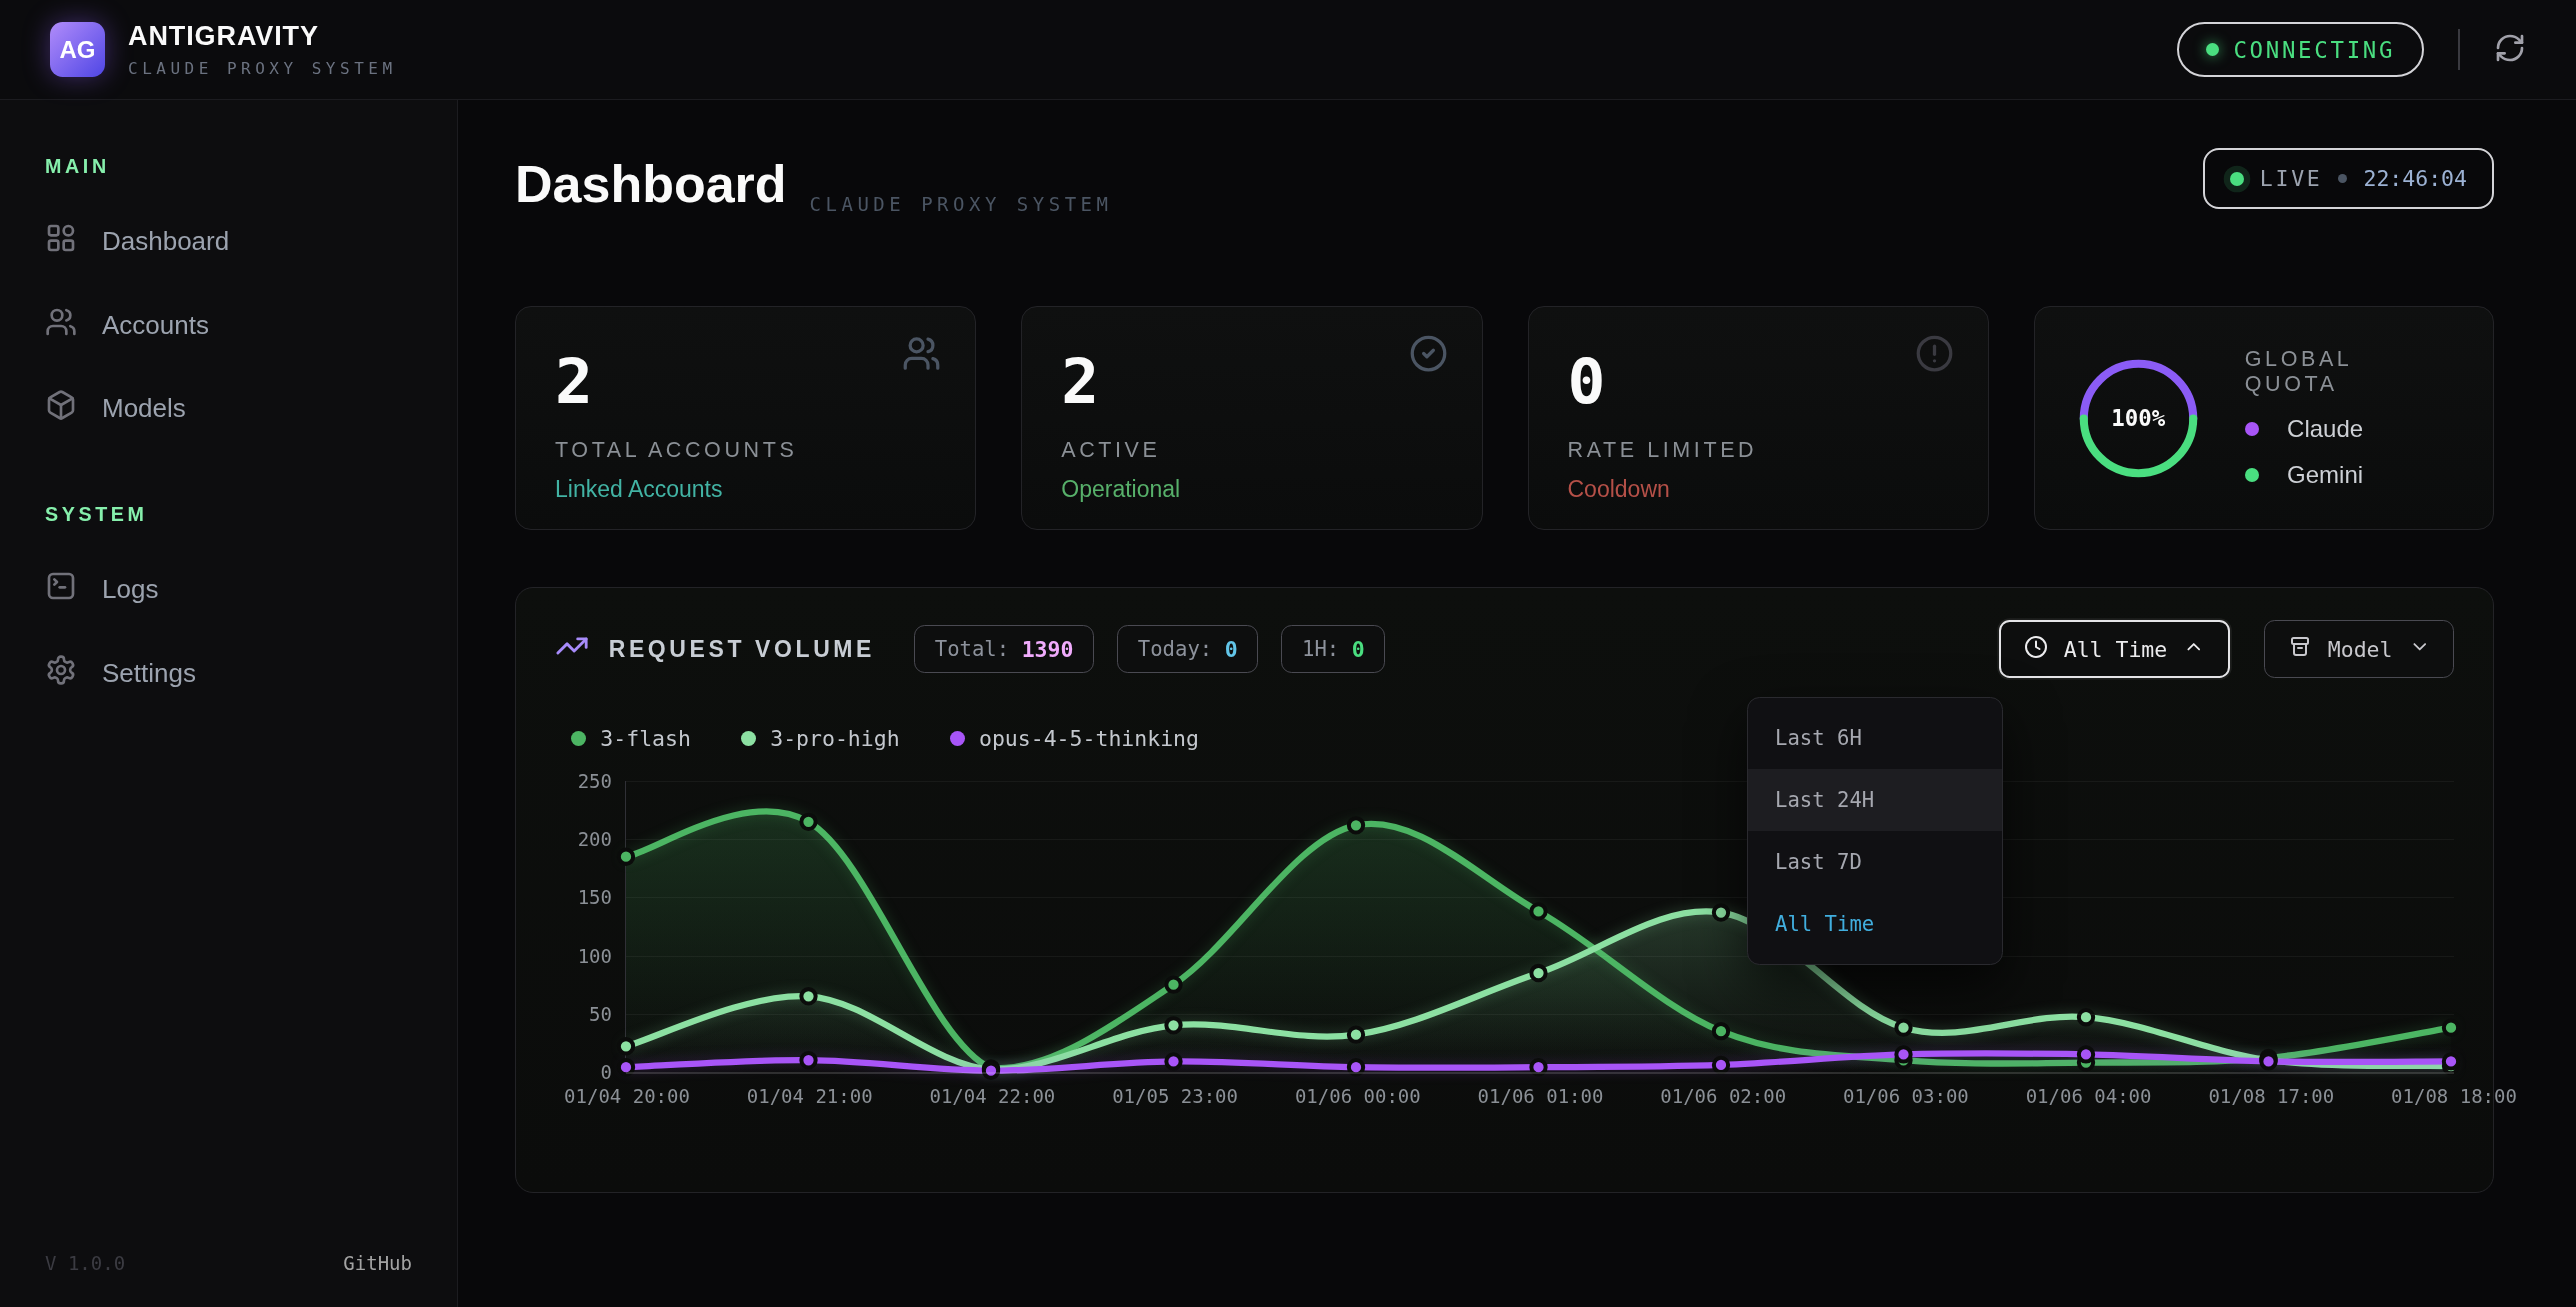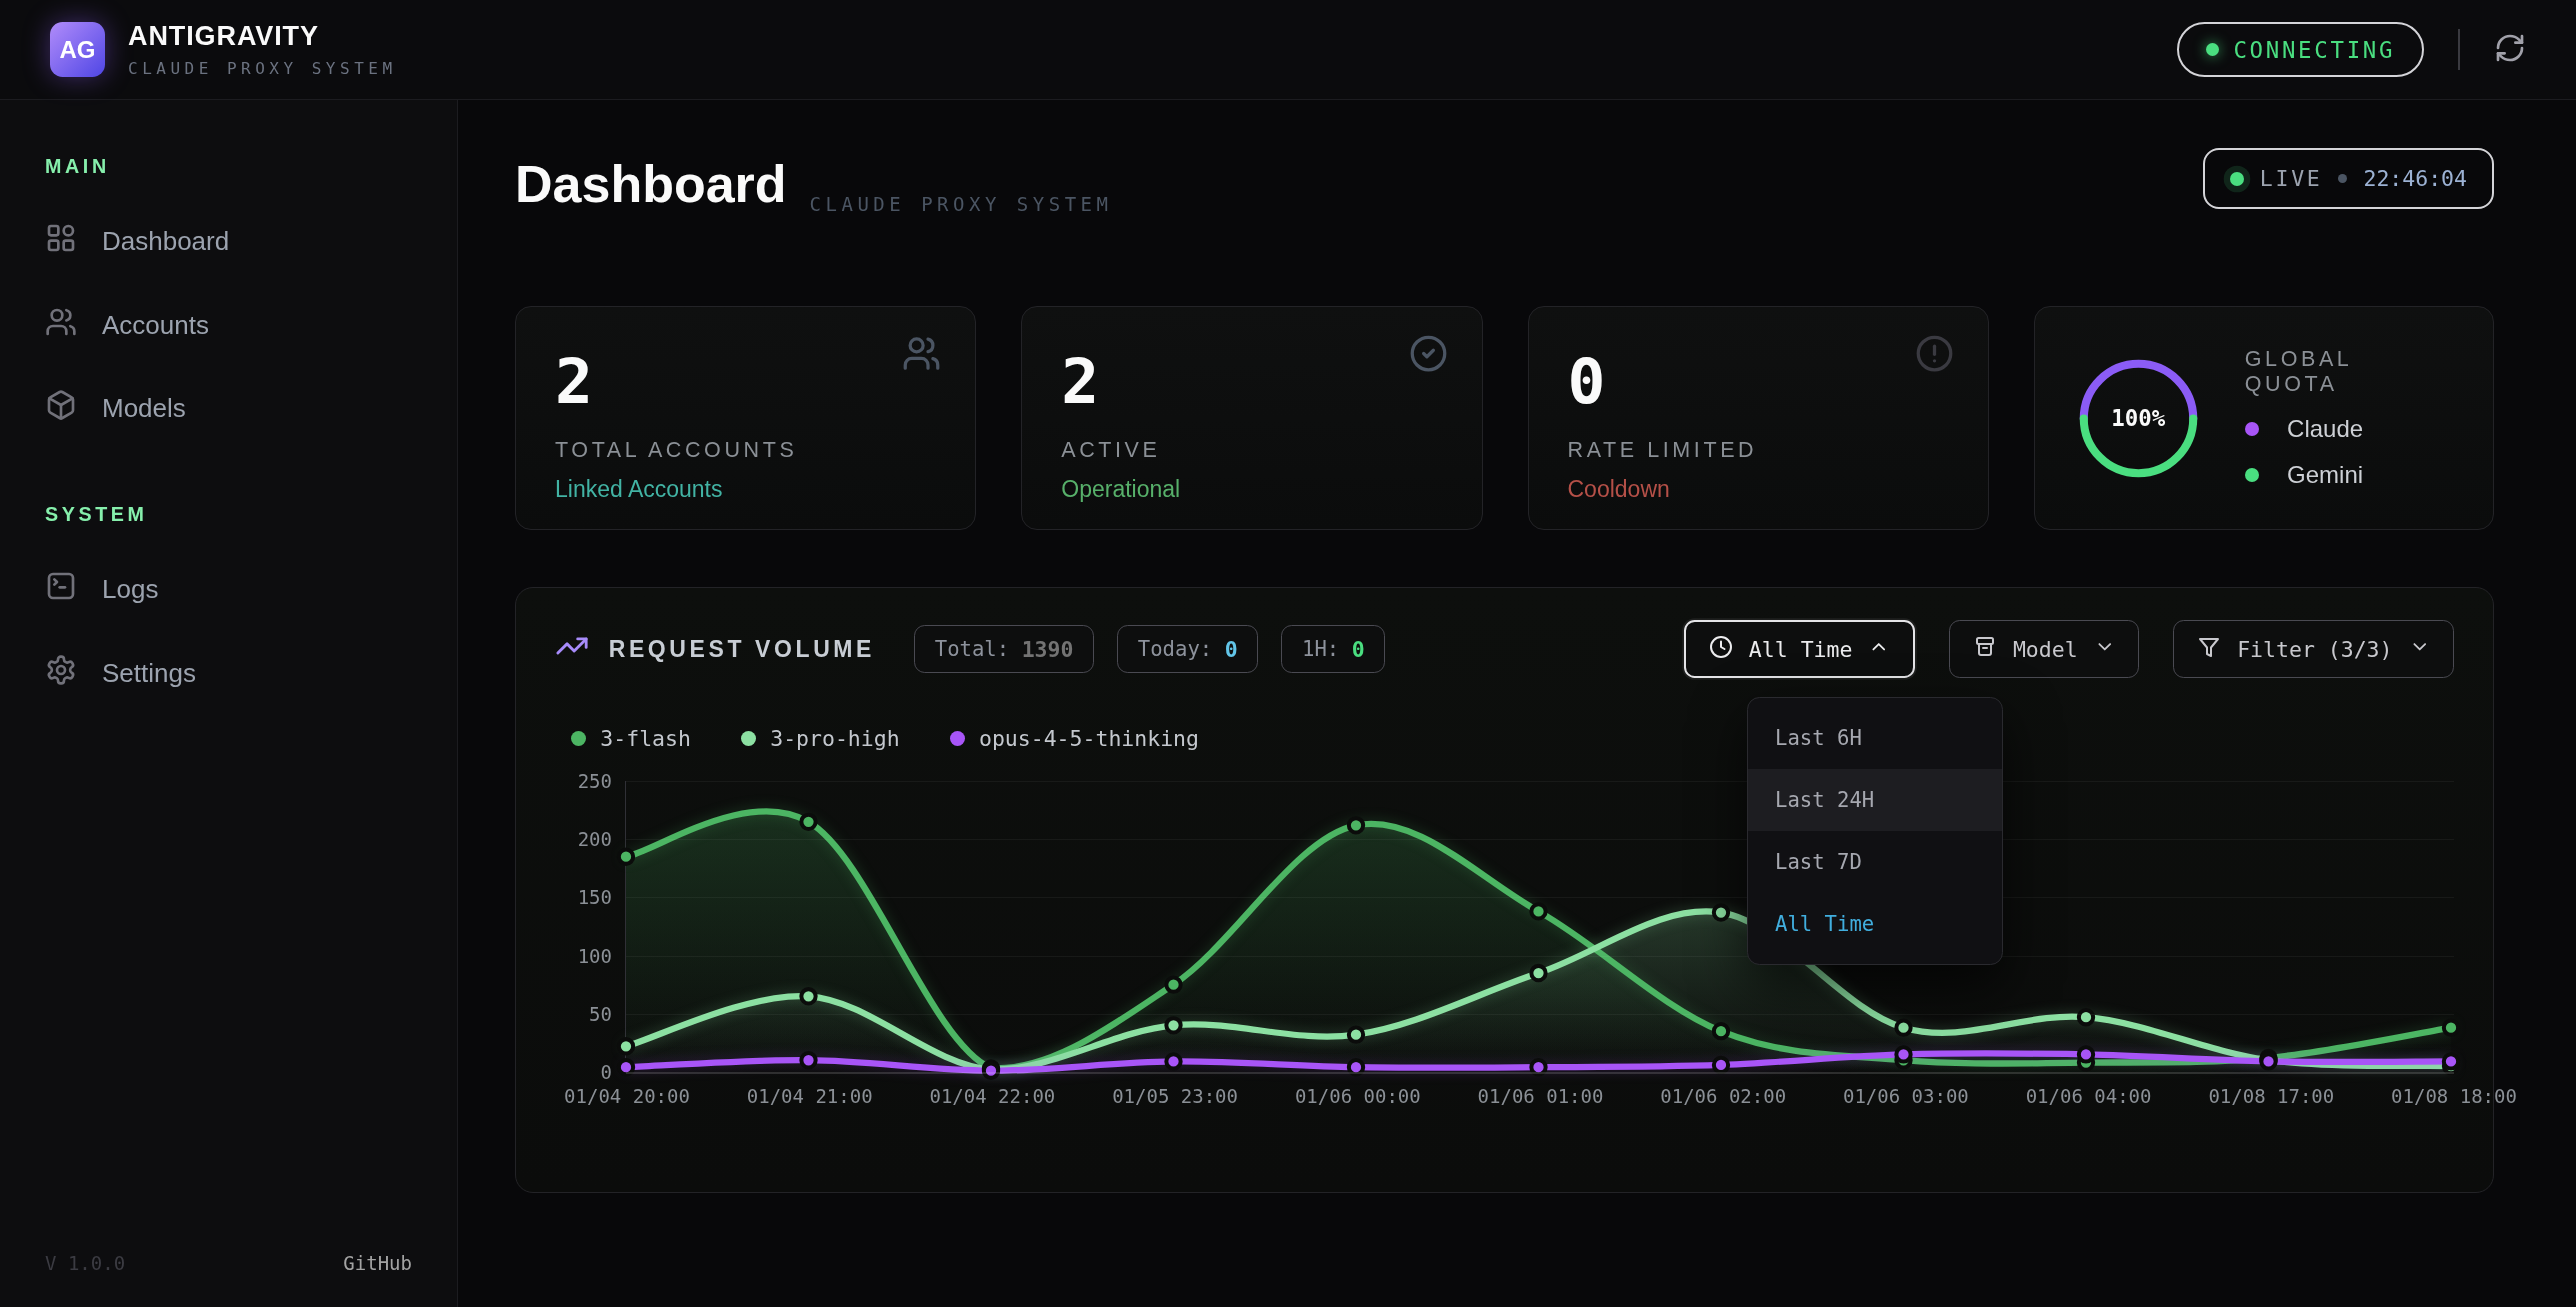--- a/index.html
+++ b/index.html
@@ -236,21 +236,21 @@
       <div class="chart-title">
         <span><svg width="34" height="34" viewBox="0 0 24 24" fill="none" stroke="currentColor" stroke-width="2" stroke-linecap="round" stroke-linejoin="round">
               <polyline points="22 7 13.5 15.5 8.5 10.5 2 17"></polyline>
               <polyline points="16 7 22 7 22 13"></polyline>
             </svg></span>
         <span>REQUEST VOLUME</span>
       </div>
       <div class="badges">
         <div class="badge mono">
           <span>Total:</span>
-            <b style="color: #737373;">1390</b>
+            <b style="color: #f0abfc;">1390</b>
         </div>
         <div class="badge mono">
           <span>Today:</span>
             <b style="color: rgb(98, 197, 232);">0</b>
         </div>
         <div class="badge mono">
           <span>1H:</span>
             <b style="color: rgb(74, 222, 128);">0</b>
         </div>
       </div>
@@ -265,29 +265,20 @@
                 <polyline points="18 15 12 9 6 15"></polyline>
               </svg></span>
         </div>
         <div class="ctl mono">
           <span><svg width="24" height="24" viewBox="0 0 24 24" fill="none" stroke="currentColor" stroke-width="2" stroke-linecap="round" stroke-linejoin="round">
                 <rect x="4" y="3" width="16" height="6" rx="1.5"></rect>
                 <path d="M6 9v9a2 2 0 0 0 2 2h8a2 2 0 0 0 2-2V9"></path>
                 <path d="M10 13h4"></path>
               </svg></span>
           <span>Model</span>
-          <span><svg width="21.5" height="21.5" viewBox="0 0 24 24" fill="none" stroke="currentColor" stroke-width="2" stroke-linecap="round" stroke-linejoin="round">
-                <polyline points="6 9 12 15 18 9"></polyline>
-              </svg></span>
-        </div>
-        <div class="ctl mono">
-          <span><svg width="24" height="24" viewBox="0 0 24 24" fill="none" stroke="currentColor" stroke-width="2" stroke-linecap="round" stroke-linejoin="round">
-                <path d="M21 4H3l7 8.5V19l4 2v-8.5z"></path>
-              </svg></span>
-          <span>Filter (3/3)</span>
           <span><svg width="21.5" height="21.5" viewBox="0 0 24 24" fill="none" stroke="currentColor" stroke-width="2" stroke-linecap="round" stroke-linejoin="round">
                 <polyline points="6 9 12 15 18 9"></polyline>
               </svg></span>
         </div>
       </div>
     </div>
 
     <div class="legend mono">
         <div class="leg-item">
           <span class="leg-dot" style="background: rgb(76, 181, 99);"></span>

